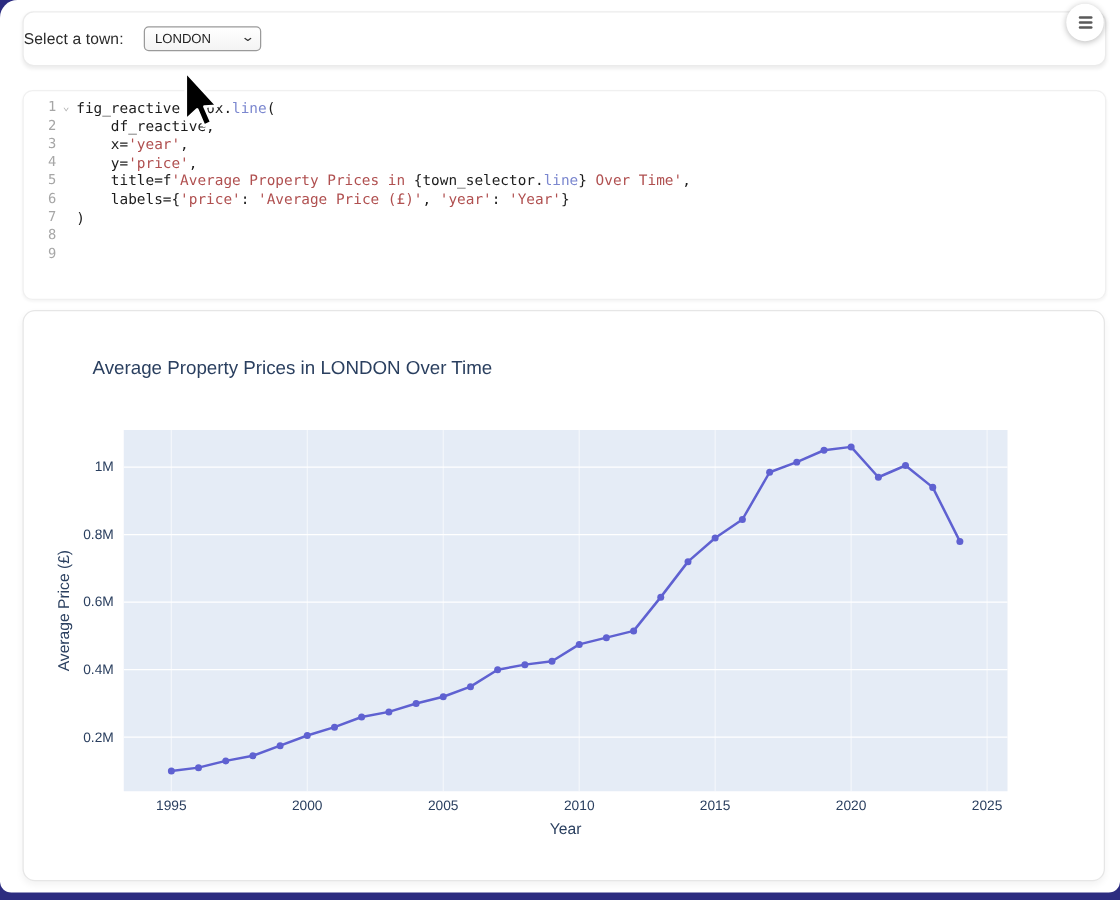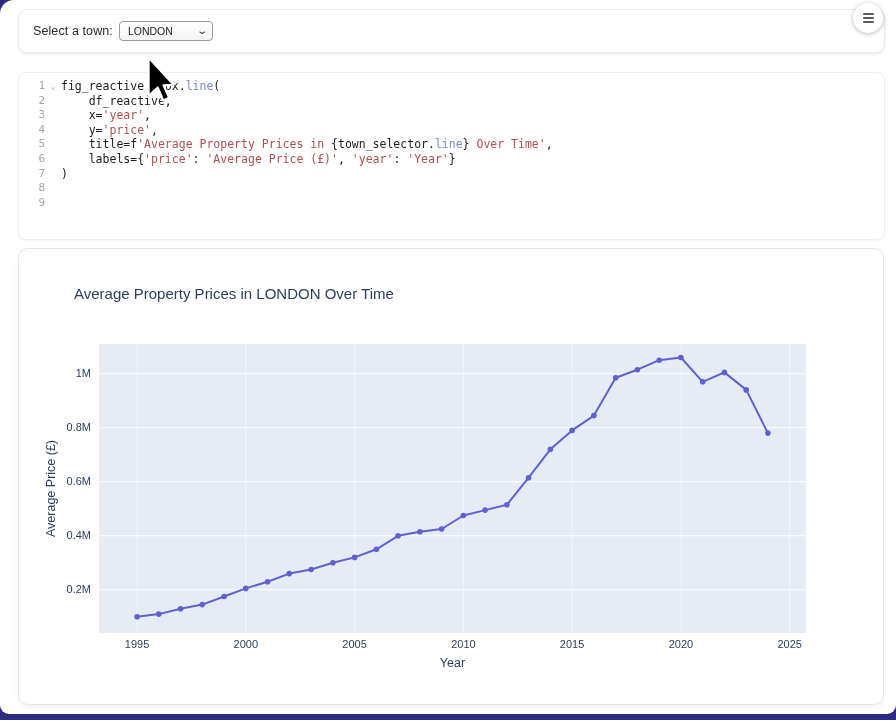--- a/index.html
+++ b/index.html
@@ -9,25 +9,25 @@
   .page {
     position:absolute; left:0; top:0; width:896px; height:714px;
     background:#ffffff; border-radius:14px 0 9px 9px;
   }
 
   
   .selector-card {
     position:absolute; left:18px; top:9px; width:867px; height:44px;
     background:#fff; border:1px solid #ebebeb; border-radius:9px;
     box-shadow:0 2px 3px rgba(0,0,0,0.07);
-    display:flex; align-items:center; padding-left:14px;
+    display:flex; align-items:center; 
   }
   .selector-label { font-size:12.5px; color:#2b2b2b; letter-spacing:0.1px; }
   .town-select {
-    margin-left:6px; width:94px; height:20px;
+    margin-left:16px; width:94px; height:20px;
     border:1px solid #9a9a9a; border-radius:4px;
     background:linear-gradient(#ffffff,#f4f4f4);
     display:flex; align-items:center; justify-content:space-between;
     padding:0 6px 0 8px; cursor:default;
   }
   .town-select .val { font-size:10.5px; color:#222; }
   .town-select .chev { font-size:10px; color:#333; line-height:1; transform:scaleX(1.4); }
 
   
   .code-cell {

